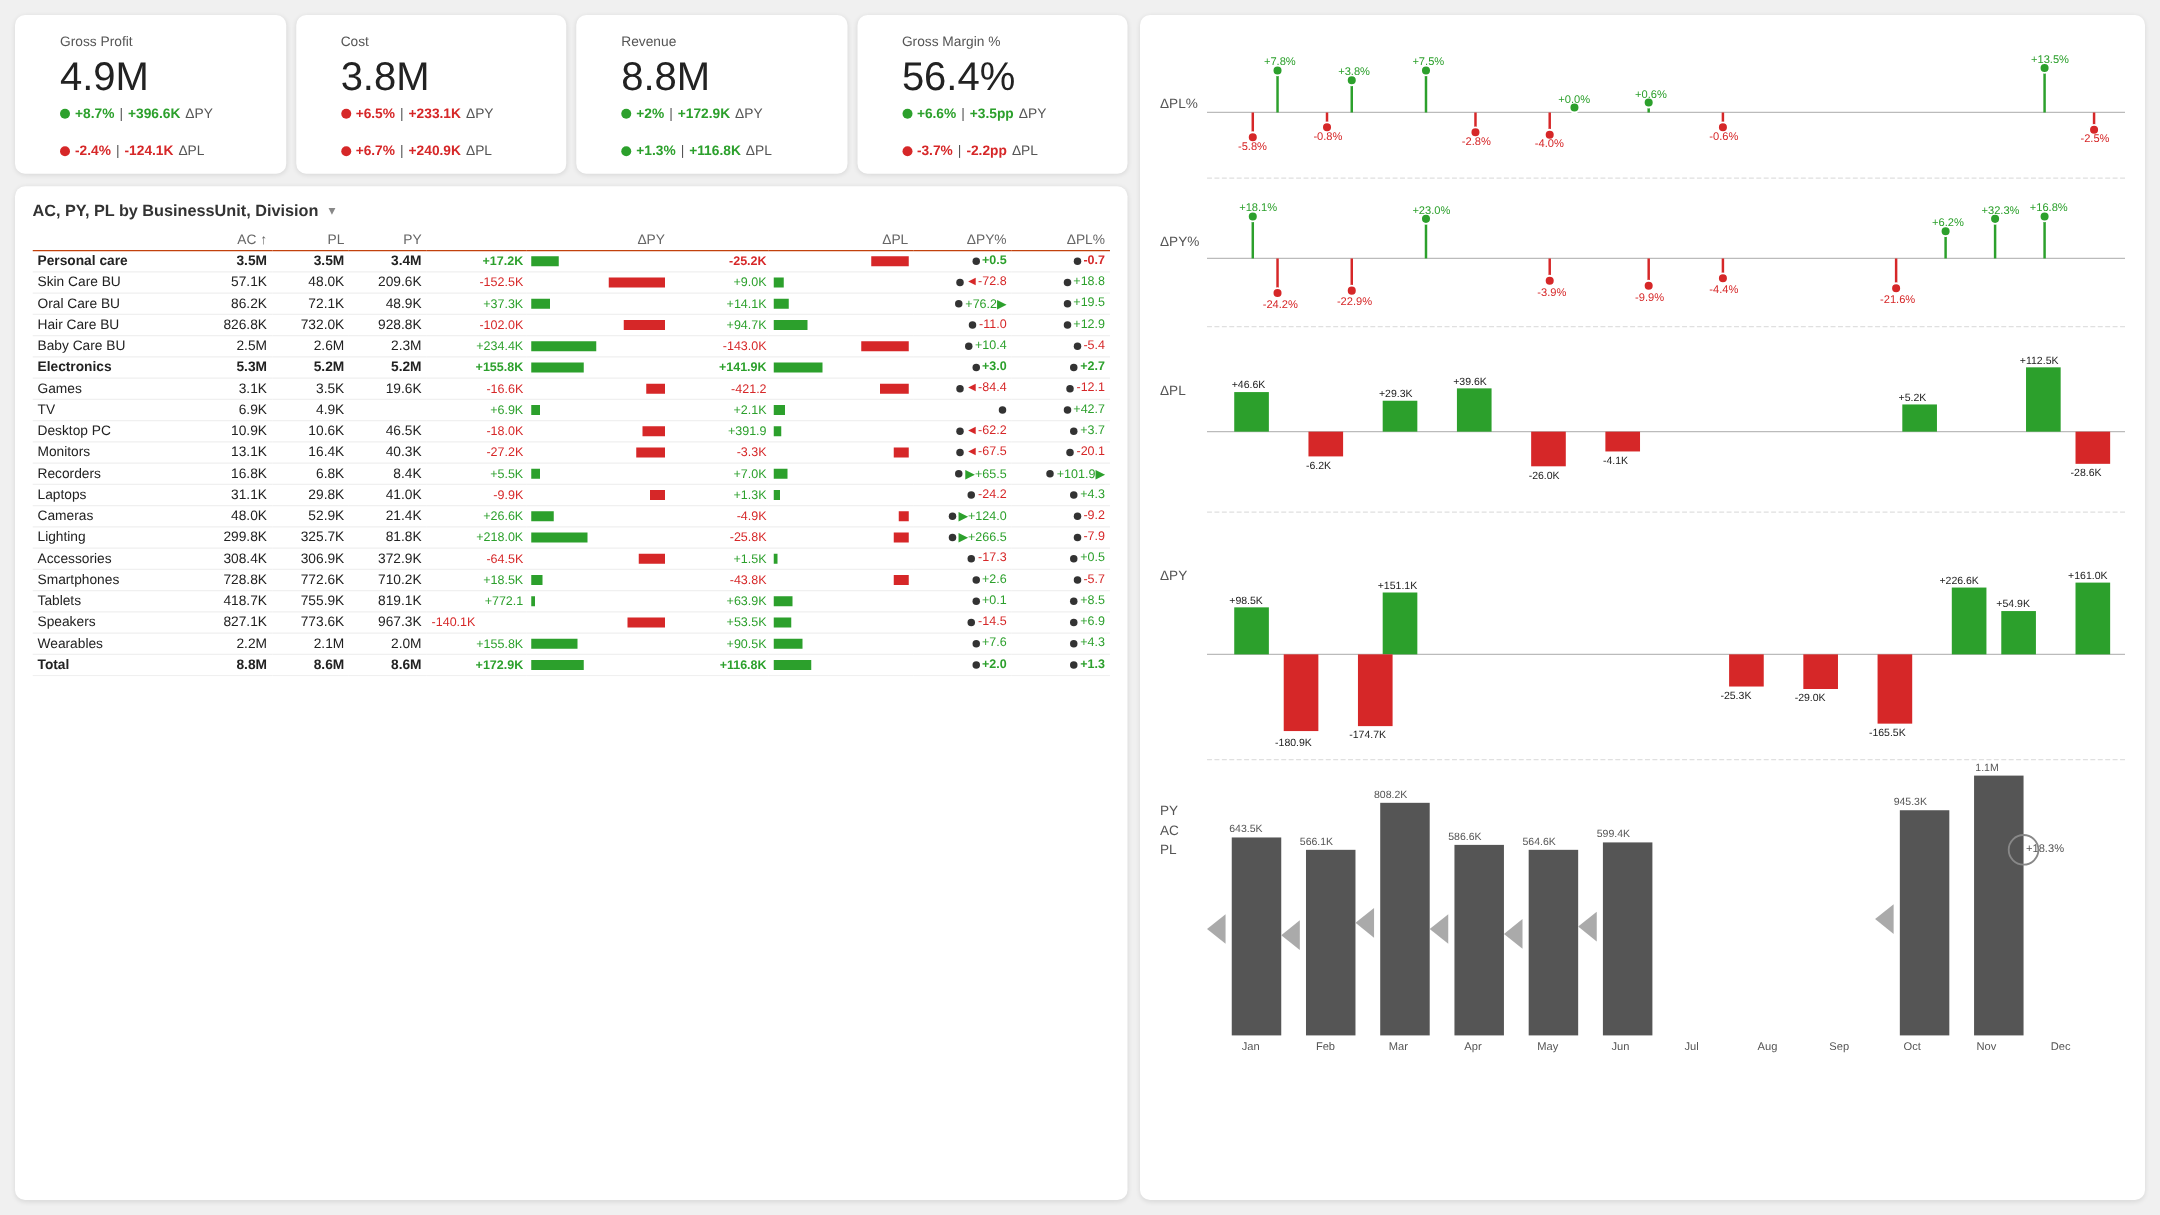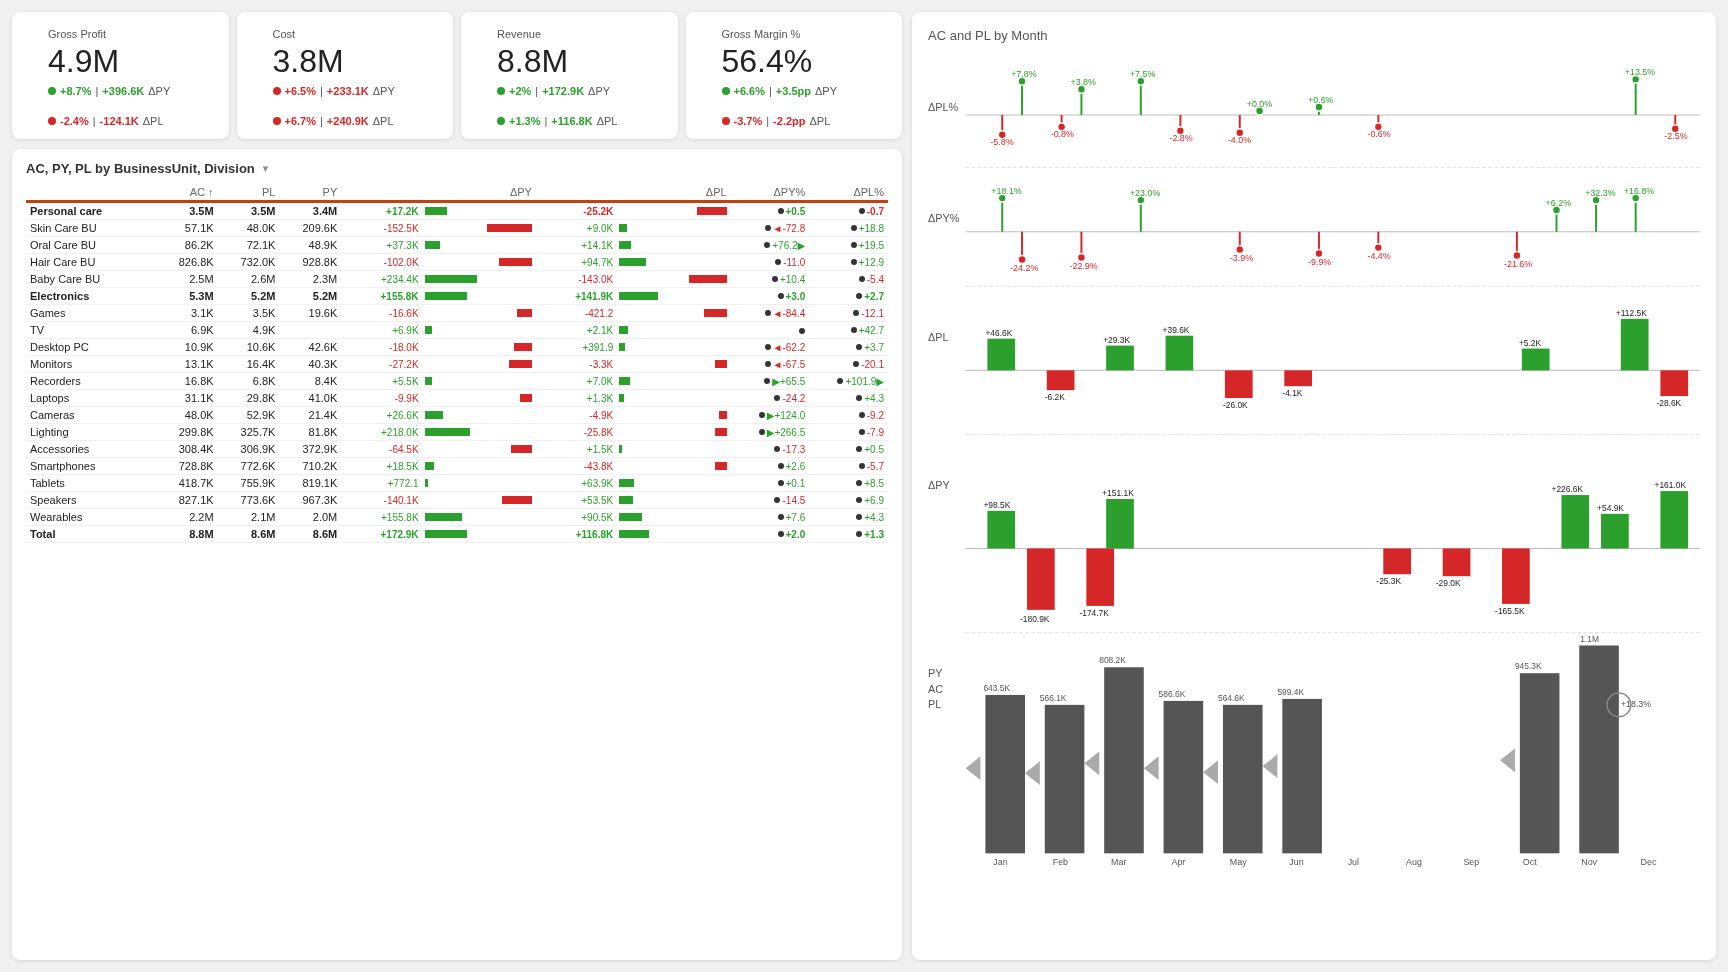--- a/index.html
+++ b/index.html
@@ -103,21 +103,21 @@
     table.data-table {
       width: 100%;
       border-collapse: collapse;
       font-size: 11px;
     }
     table.data-table th {
       font-weight: 400;
       color: #666;
       padding: 2px 4px;
       text-align: right;
-      border-bottom: 3px solid #c2410c;
+      border-bottom: 1px solid #c2410c;
       white-space: nowrap;
     }
     table.data-table th.left { text-align: left; }
     table.data-table td {
       padding: 2px 4px;
       text-align: right;
       white-space: nowrap;
       border-bottom: 1px solid #f0f0f0;
     }
     table.data-table td.left { text-align: left; }
@@ -533,21 +533,21 @@
       <span style="display:inline-flex;align-items:center;gap:2px;">
         <span style="width:6px;height:6px;border-radius:50%;background:#333;display:inline-block;"></span>
         +42.7
       </span>
     </td>
   </tr>
               <tr>
     <td class="left">Desktop PC</td>
     <td>10.9K</td>
     <td>10.6K</td>
-    <td>42.6K</td>
+    <td>46.5K</td>
     <td style="text-align:right;min-width:55px;padding-right:2px;">
       <span style="color:#d62728;font-size:10px;">-18.0K</span>
       
     </td>
     <td class="bar-cell">
       <div style="display:flex;align-items:center;height:12px;flex-direction:row-reverse;">
         <div style="width:18px;height:8px;background:#d62728;"></div>
       </div>
     </td>
     <td style="text-align:right;min-width:55px;padding-right:2px;">
@@ -858,21 +858,21 @@
         <span style="width:6px;height:6px;border-radius:50%;background:#333;display:inline-block;"></span>
         +8.5
       </span>
     </td>
   </tr>
               <tr>
     <td class="left">Speakers</td>
     <td>827.1K</td>
     <td>773.6K</td>
     <td>967.3K</td>
-    <td style="text-align:right;min-width:55px;padding-right:2px;">
+    <td style="text-align:left;min-width:55px;padding-right:2px;">
       <span style="color:#d62728;font-size:10px;">-140.1K</span>
       
     </td>
     <td class="bar-cell">
       <div style="display:flex;align-items:center;height:12px;flex-direction:row-reverse;">
         <div style="width:30px;height:8px;background:#d62728;"></div>
       </div>
     </td>
     <td style="text-align:right;min-width:55px;padding-right:2px;">
       
@@ -968,21 +968,20 @@
       </span>
     </td>
   </tr>
             </tbody>
       </table>
       </div>
     </div>
   </div>
 
   <div class="right-panel">
-    <div class="right-title">AC and PL by Month</div>
     
     
     <svg id="right-svg" width="100%" height="calc(100% - 24px)" viewBox="0 0 780 880" preserveAspectRatio="xMidYMid meet">
 
       <text x="0" y="48" font-size="11" fill="#555" font-weight="500">ΔPL%</text>
 
       <line x1="38" y1="52" x2="780" y2="52" stroke="#bbb" stroke-width="1"></line>
 
       <line x1="95" y1="52" x2="95" y2="18" stroke="#2ca02c" stroke-width="2"></line>
       <circle cx="95" cy="18" r="4" fill="#2ca02c" stroke="white" stroke-width="1.5"></circle>

